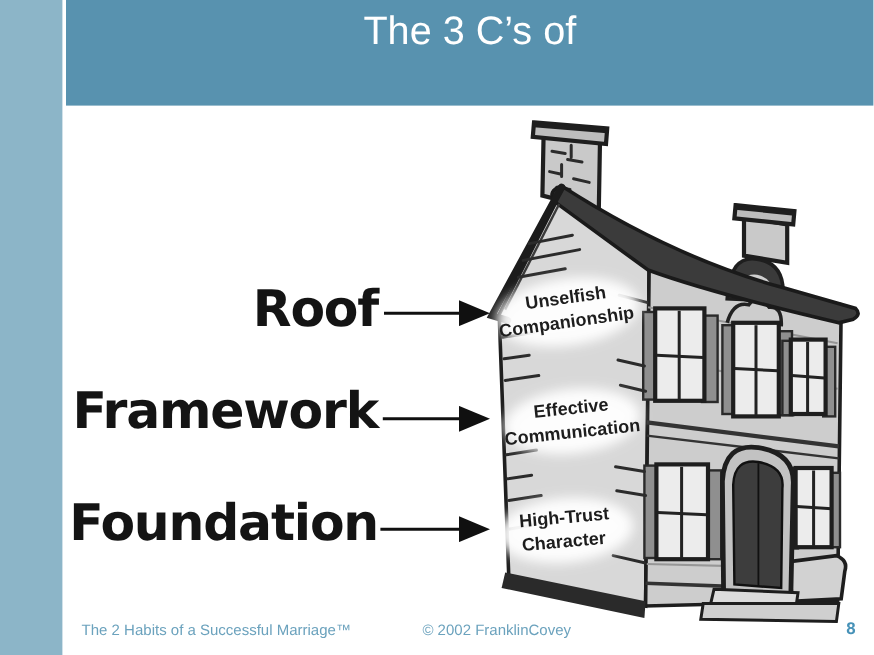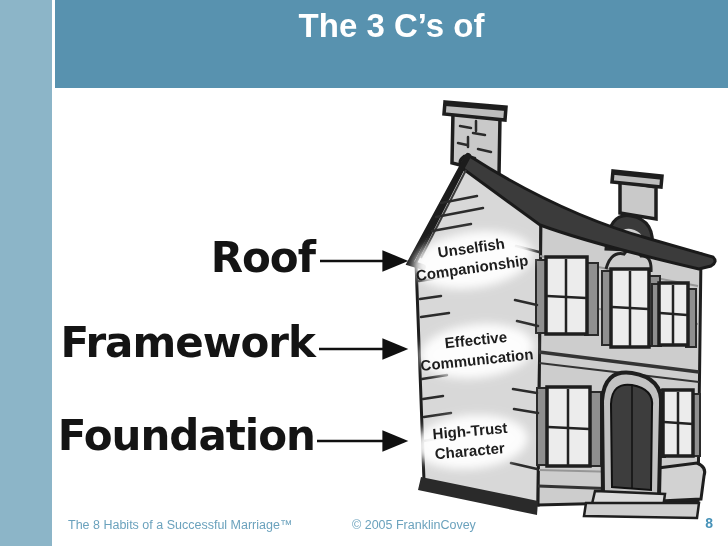--- a/index.html
+++ b/index.html
@@ -6,21 +6,21 @@
     --sidebar:#8cb5c8; --banner:#5892af; --footer-text:#6ba2bd; --page-number:#4792b8;
     --label-text:#141414; --house-outline:#1e1e1e; --house-wall:#d8d8d8;
     --house-facade:#cdcdcd; --house-roof:#3b3b3b;
   }
   html,body{margin:0;padding:0;}
   body{width:728px;height:546px;background:#ffffff;position:relative;overflow:hidden;
        font-family:"Liberation Sans",sans-serif;}
   .sidebar{position:absolute;left:0;top:0;width:52px;height:546px;background:var(--sidebar);}
   .banner{position:absolute;left:55px;top:0;right:0;height:88px;background:var(--banner);
           color:#ffffff;text-align:center;padding-top:7px;box-sizing:border-box;}
-  .banner .t{font-size:33px;font-weight:bold;line-height:37px;letter-spacing:0px;}
+  .banner .t{font-size:33px;font-weight:normal;line-height:37px;letter-spacing:0px;}
   .callout{position:absolute;right:413px;width:340px;text-align:right;color:var(--label-text);
            font-family:"DejaVu Sans","Liberation Sans",sans-serif;font-weight:700;
            font-size:42px;line-height:1;letter-spacing:-1px;white-space:nowrap;}
   #callout-roof{top:237px;}
   #callout-framework{top:322px;}
   #callout-foundation{top:415px;}
   .art{position:absolute;left:0;top:0;width:728px;height:546px;}
   .footer-left{position:absolute;left:68px;top:518px;font-size:12.5px;color:var(--footer-text);}
   .footer-center{position:absolute;left:352px;top:518px;font-size:12.5px;color:var(--footer-text);}
   .page-num{position:absolute;right:15px;top:515px;font-size:14px;font-weight:700;color:var(--page-number);}
@@ -176,15 +176,15 @@
     </g>
   </g>
 
   <g>
     <line class="arrow" x1="320" y1="261" x2="404" y2="261" marker-end="url(#ah)"></line>
     <line class="arrow" x1="319" y1="349" x2="404" y2="349" marker-end="url(#ah)"></line>
     <line class="arrow" x1="317" y1="441" x2="404" y2="441" marker-end="url(#ah)"></line>
   </g>
 </svg>
 
-<div class="footer-left">The 8 Habits of a Successful Marriage™</div>
-<div class="footer-center">© 2005 FranklinCovey</div>
+<div class="footer-left">The 2 Habits of a Successful Marriage™</div>
+<div class="footer-center">© 2002 FranklinCovey</div>
 <div class="page-num">8</div>
 
 </body></html>

